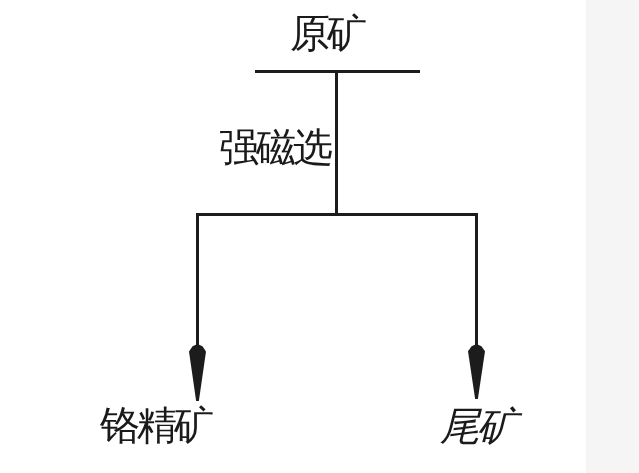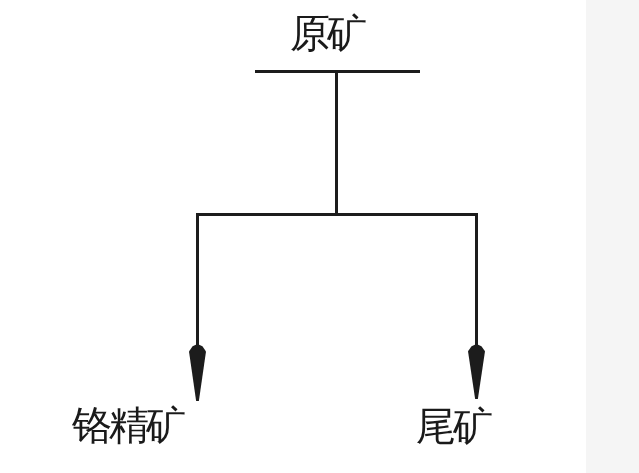--- a/index.html
+++ b/index.html
@@ -44,28 +44,29 @@
 <body>
 
 <div class="canvas">
 
   <div class="node-label" style="left:290px; top:12px;">原矿</div>
 
   <div class="flow-line" style="left:255px; top:70px; width:165px; height:3px;"></div>
 
   <div class="flow-line" style="left:335px; top:70px; width:3px; height:146px;"></div>
 
+  <div class="node-label" style="left:219px; top:126px;">强磁选</div>
 
   <div class="flow-line" style="left:196px; top:213px; width:282px; height:3px;"></div>
 
   <div class="flow-line" style="left:196px; top:213px; width:3px; height:134px;"></div>
 
   <div class="flow-line" style="left:475px; top:213px; width:3px; height:134px;"></div>
 
   <div class="arrowhead" style="left:189px; top:344px;"></div>
 
   <div class="arrowhead" style="left:468px; top:344px; height:55px;"></div>
 
-  <div class="node-label" style="left:72px; top:404px;">铬精矿</div>
+  <div class="node-label" style="left:100px; top:404px;">铬精矿</div>
 
-  <div class="node-label" style="left:416px; top:405px;">尾矿</div>
+  <div class="node-label" style="left:440px; top:405px;font-style:italic;">尾矿</div>
 
 </div>
 
 </body></html>

